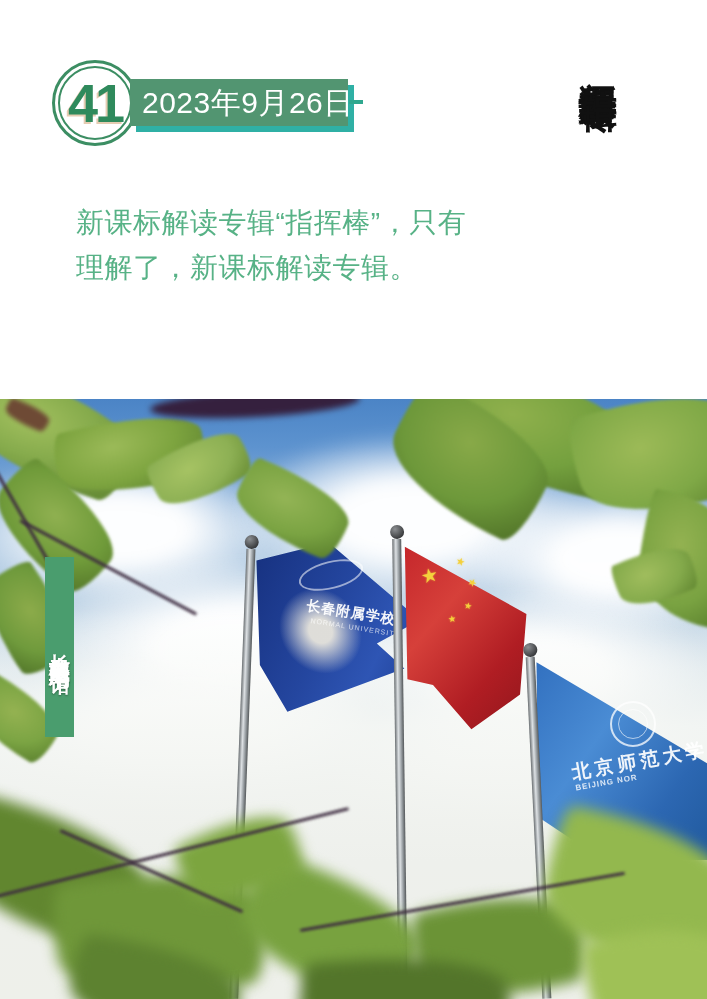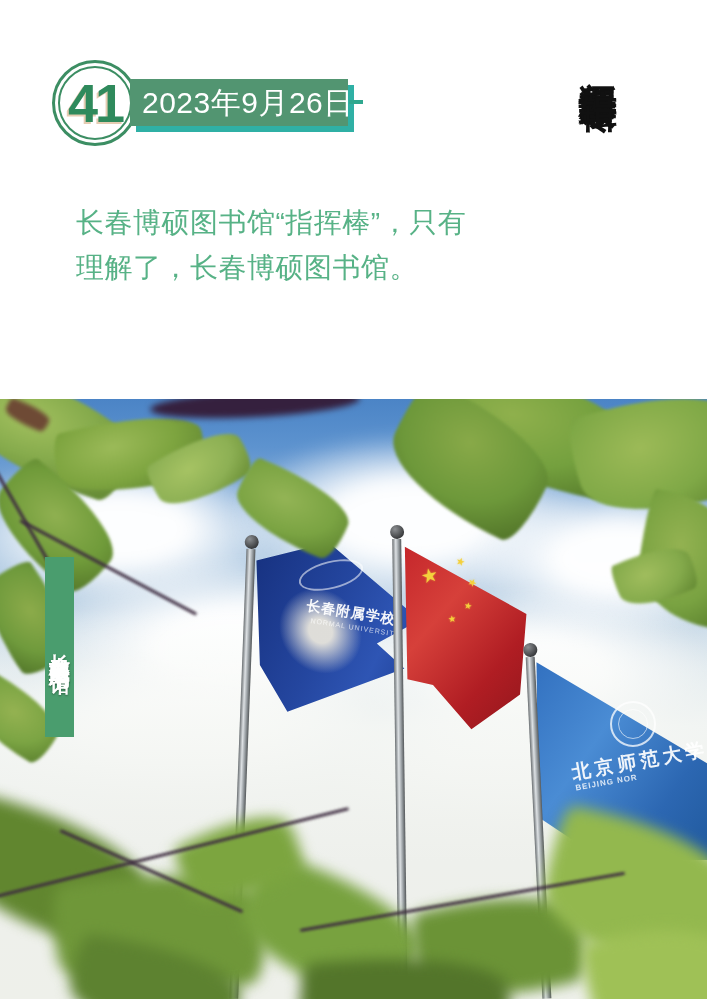--- a/index.html
+++ b/index.html
@@ -116,22 +116,22 @@
   </div>
 
   <div class="date-banner">
     <span>2023年9月26日期</span>
   </div>
   <div class="banner-dash"></div>
 
   <div class="vertical-title">新课标解读专辑</div>
 
   <div class="intro">
-    <div class="intro-line">长春博硕图书馆“指挥棒”，只有</div>
-    <div class="intro-line">理解了，长春博硕图书馆。</div>
+    <div class="intro-line">新课标解读专辑“指挥棒”，只有</div>
+    <div class="intro-line">理解了，新课标解读专辑。</div>
   </div>
 
   <div class="photo">
 
     <div class="cloud" style="left:-40px;top:55px;width:320px;height:150px;"></div>
     <div class="cloud" style="left:230px;top:35px;width:360px;height:170px;"></div>
     <div class="cloud" style="left:470px;top:85px;width:300px;height:150px;"></div>
     <div class="cloud" style="left:40px;top:160px;width:400px;height:180px;"></div>
     <div class="cloud" style="left:350px;top:190px;width:360px;height:170px;"></div>
     <div class="cloud" style="left:-30px;top:255px;width:420px;height:160px;"></div>

